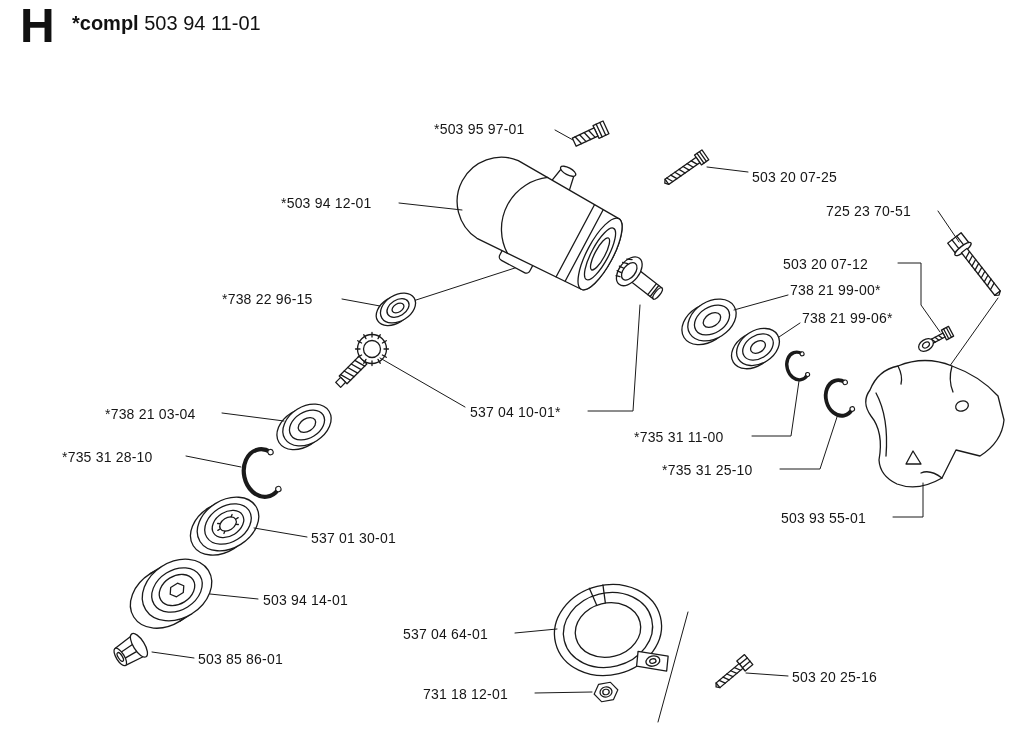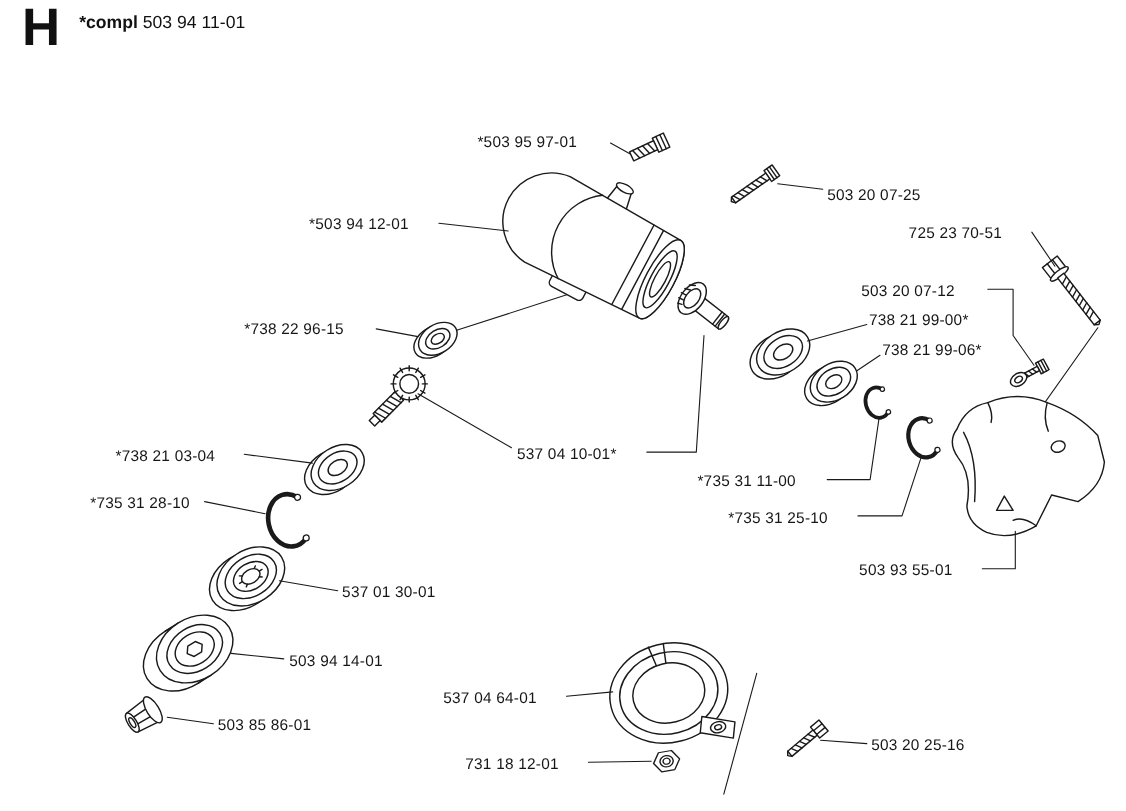--- a/index.html
+++ b/index.html
@@ -10,21 +10,21 @@
     color:#111;
     position:relative;
     overflow:hidden;
   }
   .stage { position:absolute; left:0; top:0; width:1024px; height:737px; background:#fff; }
   svg.diagram { position:absolute; left:0; top:0; }
   .section-letter {
     position:absolute; left:20px; top:2px;
     font-size:48px; font-weight:bold; line-height:1; color:#111;
   }
-  .compl { position:absolute; left:72px; top:12px; font-size:16px; white-space:nowrap; }
+  .compl { position:absolute; left:72px; top:12px; font-size:20px; white-space:nowrap; }
   .compl .b { font-weight:bold; }
   .lbl {
     position:absolute;
     font-size:14px;
     line-height:18px;
     white-space:nowrap;
     color:#161616;
     letter-spacing:0.2px;
   }
 </style>
@@ -253,21 +253,21 @@
   <div class="lbl" style="left:826px;top:202px">725 23 70-51</div>
   <div class="lbl" style="left:281px;top:194px">*503 94 12-01</div>
   <div class="lbl" style="left:783px;top:255px">503 20 07-12</div>
   <div class="lbl" style="left:790px;top:281px">738 21 99-00*</div>
   <div class="lbl" style="left:802px;top:309px">738 21 99-06*</div>
   <div class="lbl" style="left:222px;top:290px">*738 22 96-15</div>
   <div class="lbl" style="left:470px;top:403px">537 04 10-01*</div>
   <div class="lbl" style="left:634px;top:428px">*735 31 11-00</div>
   <div class="lbl" style="left:662px;top:461px">*735 31 25-10</div>
   <div class="lbl" style="left:105px;top:405px">*738 21 03-04</div>
-  <div class="lbl" style="left:82px;top:448px">*735 31 28-10</div>
+  <div class="lbl" style="left:62px;top:448px">*735 31 28-10</div>
   <div class="lbl" style="left:781px;top:509px">503 93 55-01</div>
   <div class="lbl" style="left:311px;top:529px">537 01 30-01</div>
   <div class="lbl" style="left:263px;top:591px">503 94 14-01</div>
   <div class="lbl" style="left:198px;top:650px">503 85 86-01</div>
   <div class="lbl" style="left:403px;top:625px">537 04 64-01</div>
   <div class="lbl" style="left:423px;top:685px">731 18 12-01</div>
   <div class="lbl" style="left:792px;top:668px">503 20 25-16</div>
 
 </div>
 

